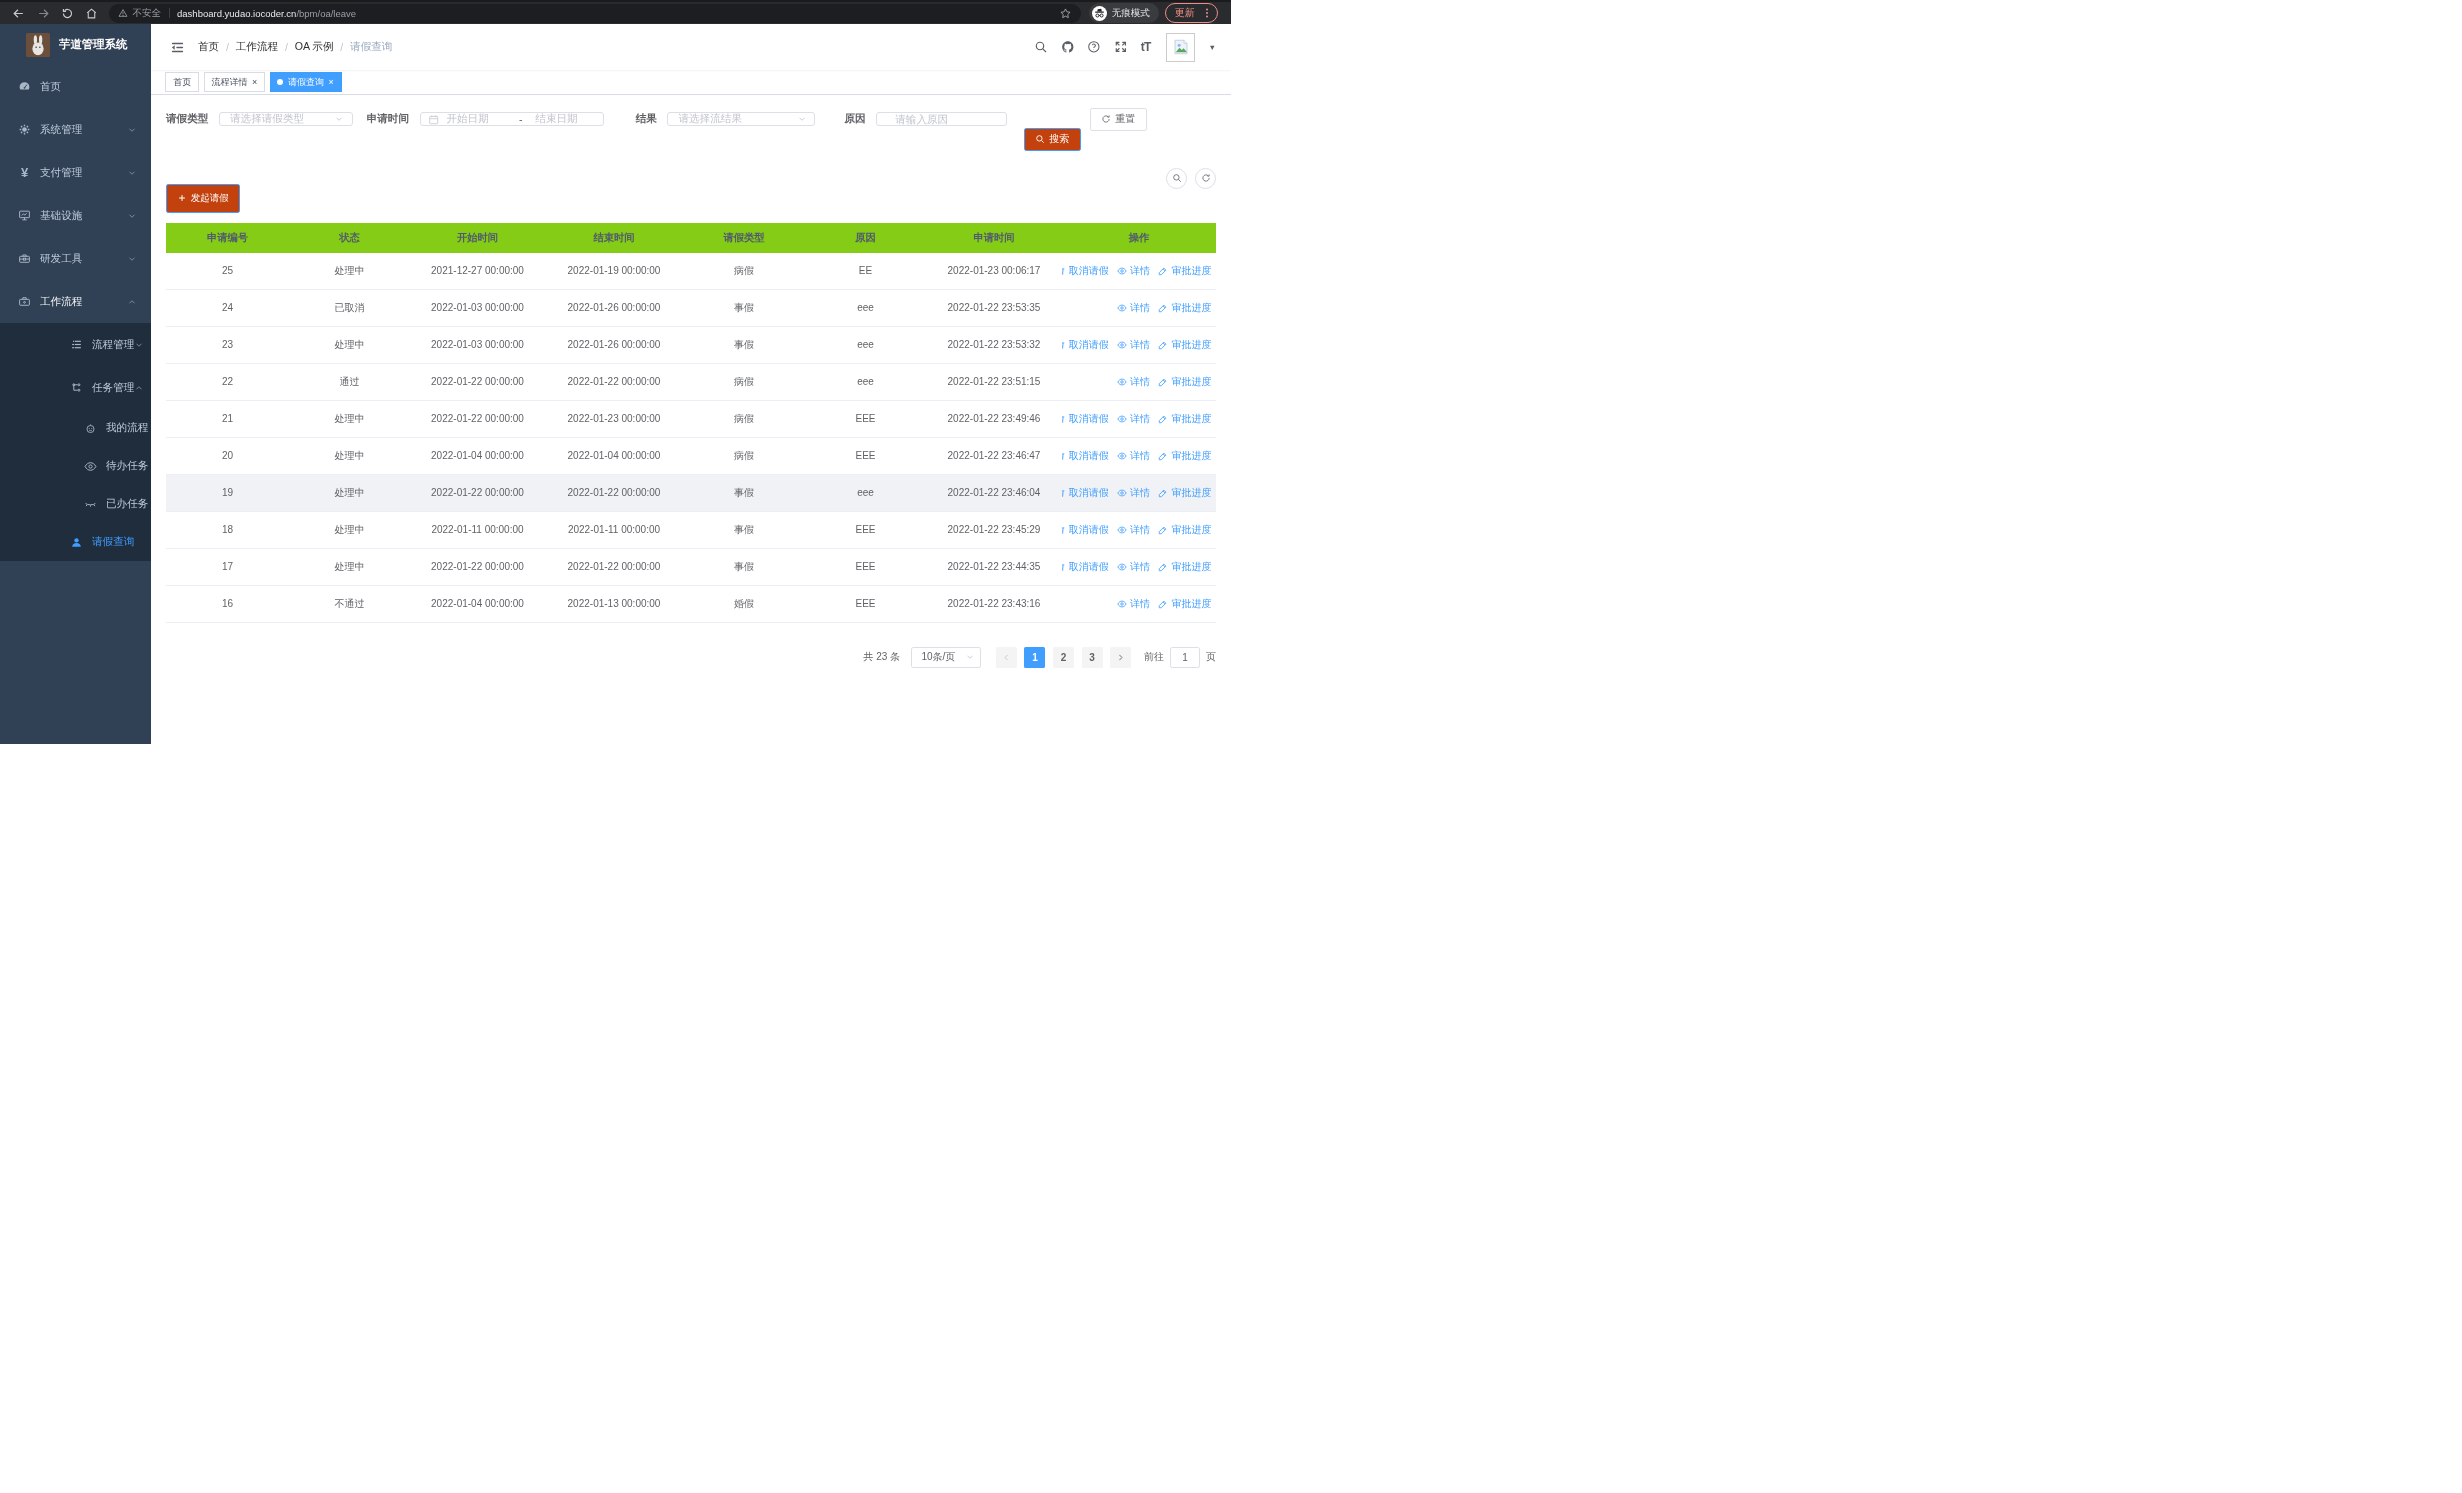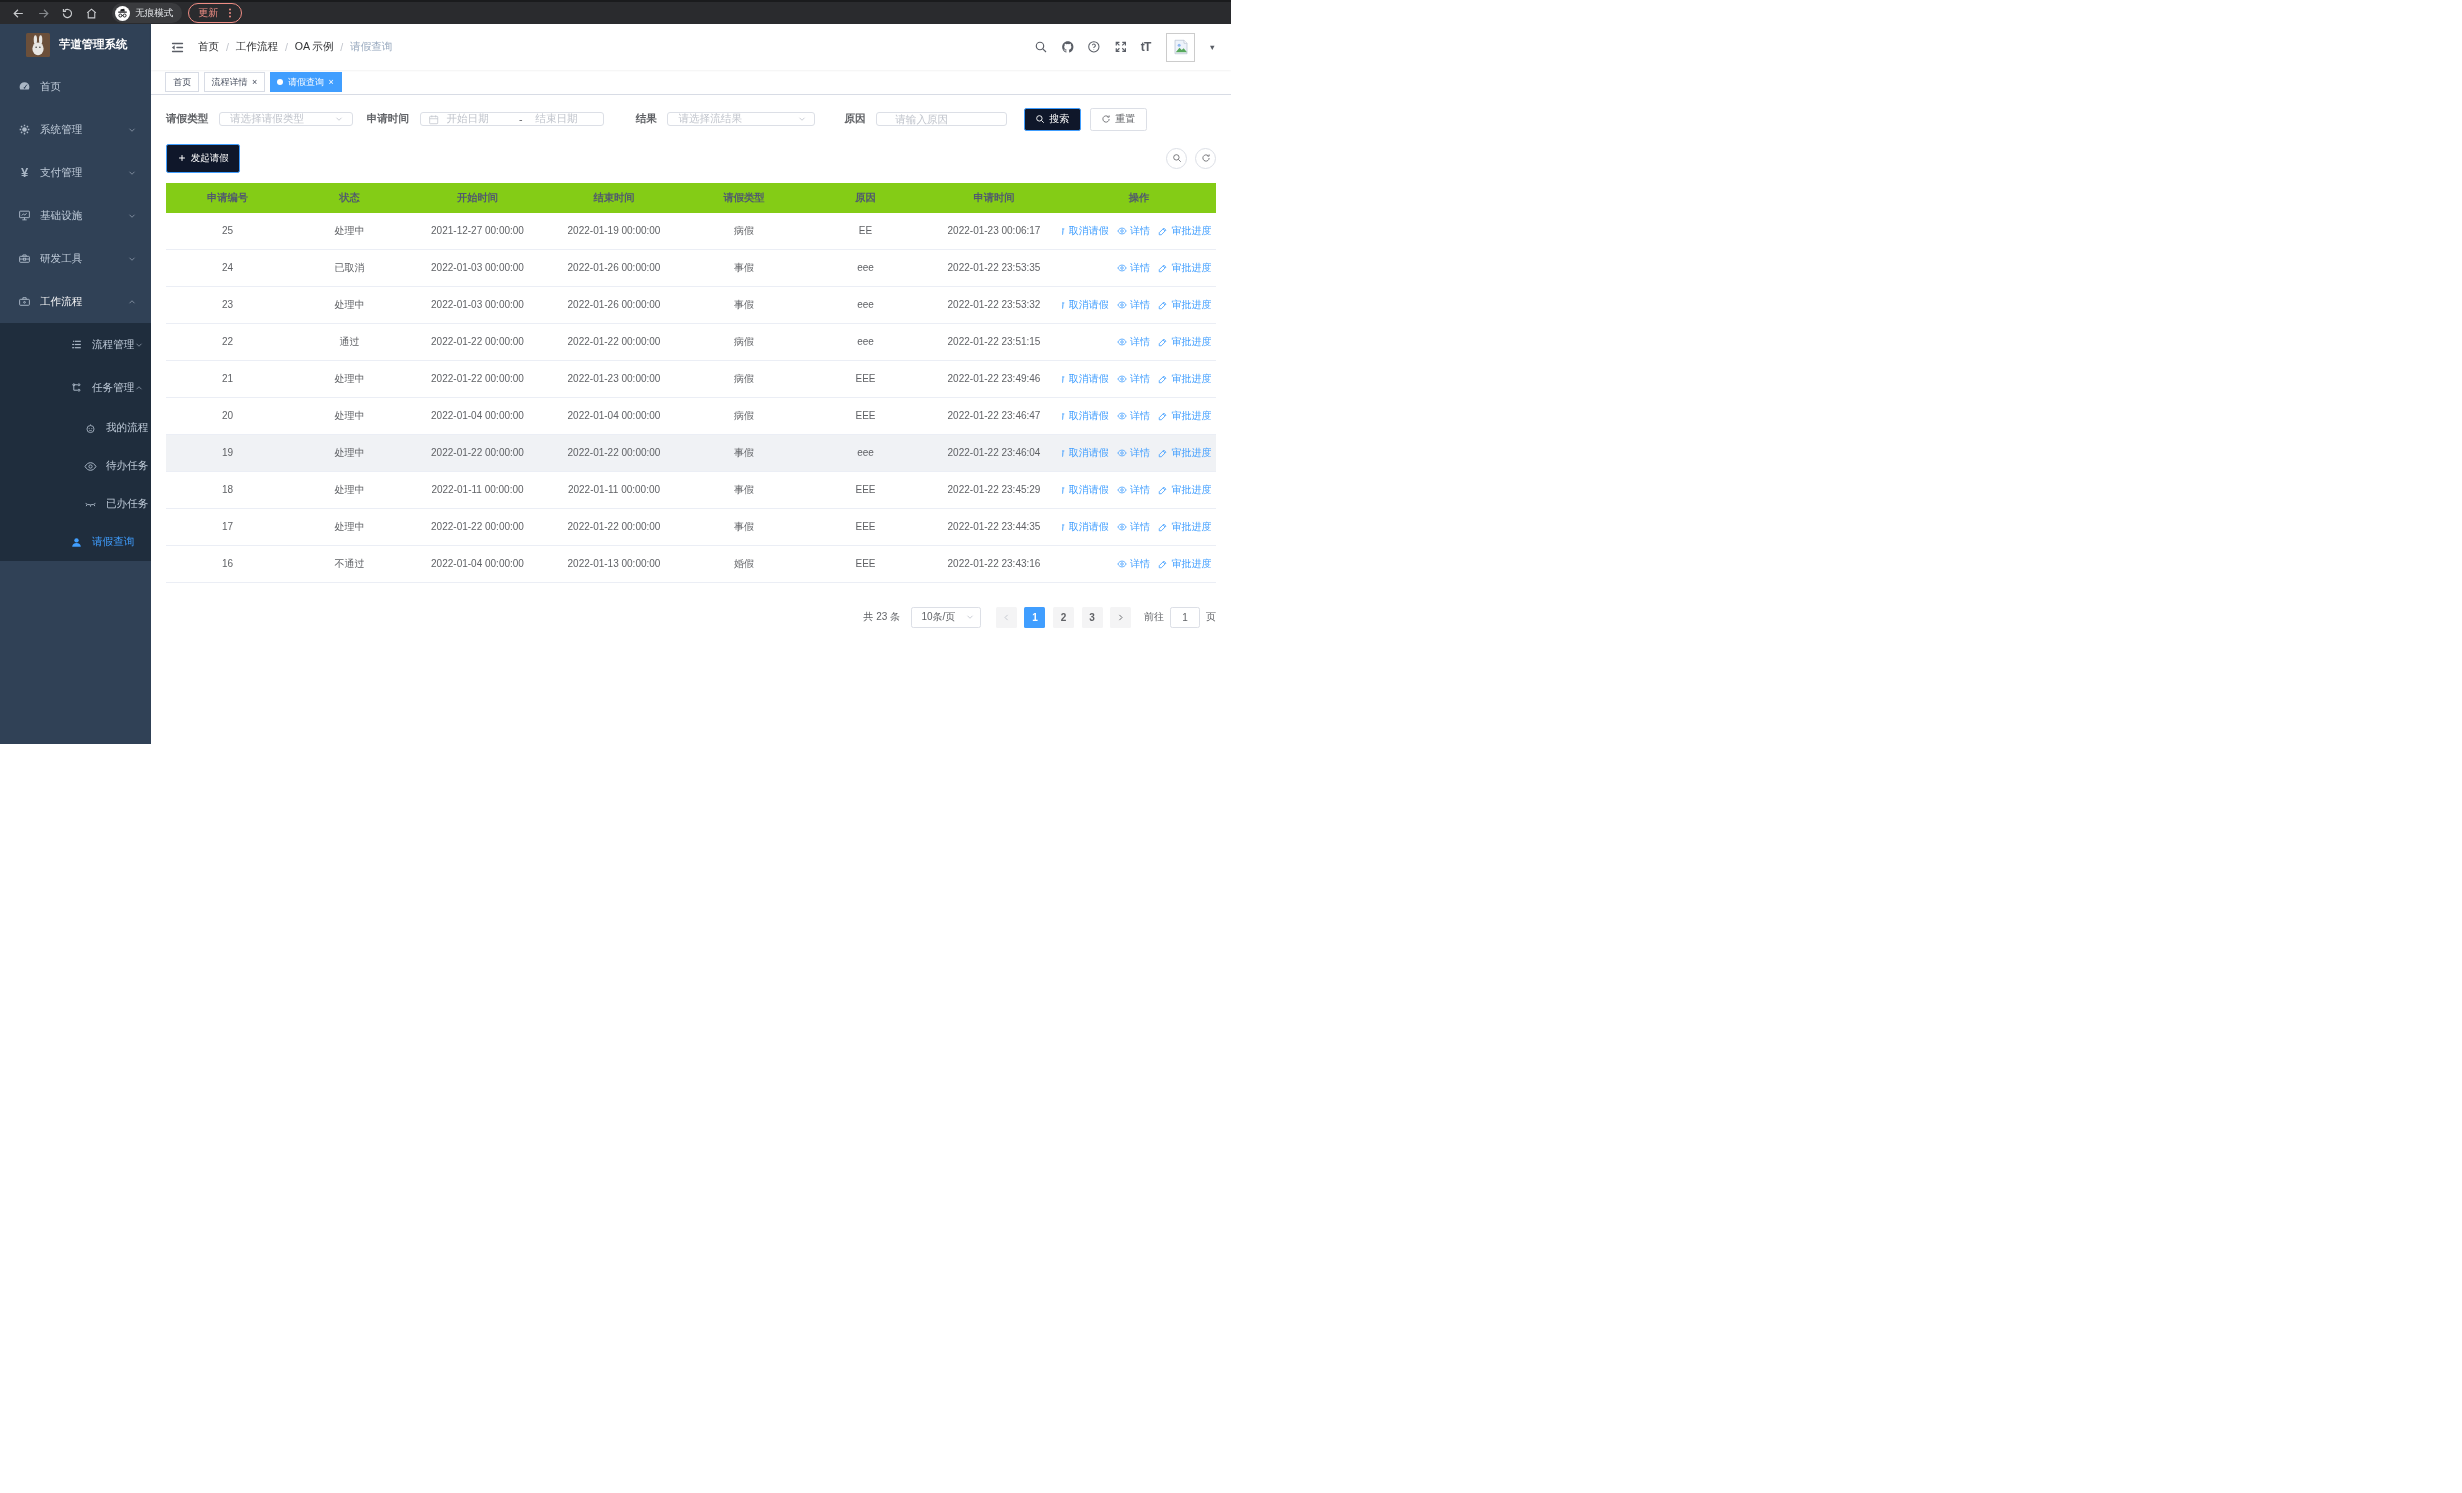--- a/index.html
+++ b/index.html
@@ -112,21 +112,21 @@
     border:none; outline:none; width:100%; font-size:10.6px; color:#606266;
     font-family:inherit; background:transparent;
   }
   .finput input::placeholder { color:#c0c4cc; }
   .w176 { width:134px; } .w242 { width:184px; } .w194 { width:148px; } .w172 { width:131px; }
   .ml18 { margin-left:13.7px; } .ml42 { margin-left:32px; } .ml38 { margin-left:29px; } .ml22 { margin-left:16.7px; } .ml12 { margin-left:9px; }
   .btn {
     height:23px; border-radius:2.3px; font-size:10px; padding:0 10.6px; cursor:pointer;
     display:flex; align-items:center; gap:3.8px; font-family:inherit; white-space:nowrap;
   }
-  .btn-primary { background:#0f172a; border:0.8px solid #409eff; color:#fff; }
+  .btn-primary { background:#c2410c; border:0.8px solid #409eff; color:#fff;margin-top:40px; }
   .btn-plain { background:#fff; border:0.8px solid #dcdfe6; color:#606266; }
   .btn-ico { width:10px; height:10px; }
 
   .toolbar-row { margin-top:11.4px; display:flex; align-items:center; }
   .btn-create { height:29px; font-size:9.5px; padding:0 10px; }
   .mini-circles { margin-left:auto; display:flex; gap:7.6px; }
   .circle-btn {
     width:21px; height:21px; border-radius:50%; border:0.8px solid #dcdfe6; background:#fff;
     color:#606266; display:flex; align-items:center; justify-content:center; cursor:pointer;
   }
@@ -187,20 +187,38 @@
     <div class="nav-btn">
       <svg viewBox="0 0 24 24" fill="none" stroke="currentColor" stroke-width="2.2">
           <path d="M4.5 12a7.5 7.5 0 1 0 2.2-5.3"></path>
           <path d="M4.5 3.5v4.7h4.7"></path>
         </svg>
     </div>
     <div class="nav-btn">
       <svg viewBox="0 0 24 24" fill="none" stroke="currentColor" stroke-width="2">
           <path d="M4 11l8-7 8 7"></path>
           <path d="M6 9.5V20h12V9.5"></path>
+        </svg>
+    </div>
+  </div>
+  <div class="address-pill">
+    <div class="addr-warning">
+      <svg viewBox="0 0 24 24" fill="none" stroke="currentColor" stroke-width="2">
+          <path d="M12 4L2.5 20h19z"></path>
+          <path d="M12 10v4.5"></path>
+          <circle cx="12" cy="17.3" r=".6" fill="currentColor"></circle>
+        </svg>
+    </div>
+    <span>不安全</span>
+    <div class="addr-divider"></div>
+    <span class="addr-host">dashboard.yudao.iocoder.cn</span>
+      <span class="addr-path">/bpm/oa/leave</span>
+    <div class="addr-star">
+      <svg viewBox="0 0 24 24" fill="none" stroke="currentColor" stroke-width="1.8">
+          <path d="M12 3.6l2.6 5.3 5.8.8-4.2 4.1 1 5.8-5.2-2.7-5.2 2.7 1-5.8L3.6 9.7l5.8-.8z"></path>
         </svg>
     </div>
   </div>
   <div class="incognito-chip">
     <div class="incog-icon">
       <svg viewBox="0 0 20 20">
           <circle cx="10" cy="10" r="10" fill="#fff"></circle>
           <path d="M6.8 7.4l.9-3.2 4.6-.6.9 3.8z" fill="#202124"></path>
           <rect x="4" y="7.2" width="12" height="1.9" rx=".95" fill="#202124"></rect>
           <circle cx="7.2" cy="12.7" r="2" fill="none" stroke="#202124" stroke-width="1.3"></circle>

